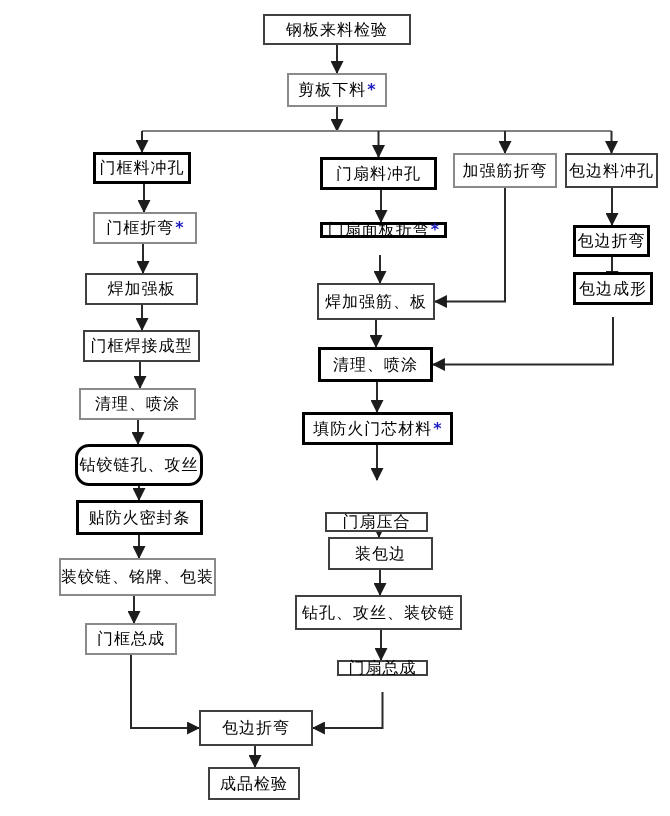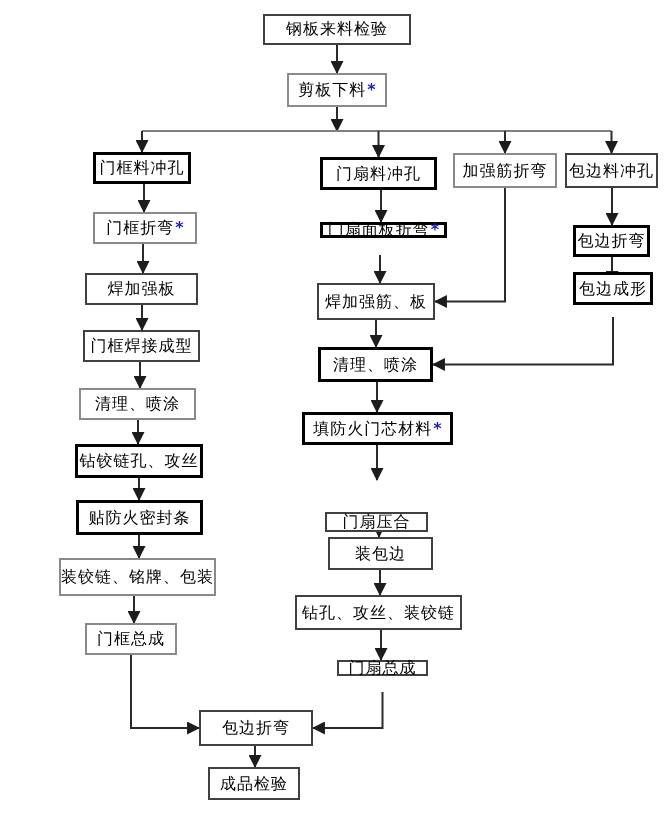--- a/index.html
+++ b/index.html
@@ -82,21 +82,21 @@
         <polyline points="255,746 255,767" fill="none" stroke="#2a2a2a" stroke-width="2" marker-end="url(#arrow-head)"></polyline>
         <polyline points="337,107 337,131" fill="none" stroke="#2a2a2a" stroke-width="2" marker-end="url(#arrow-head)"></polyline>
         <polyline points="142,131 611.5,131" fill="none" stroke="#808080" stroke-width="2"></polyline>
         <polyline points="142,131 142,152" fill="none" stroke="#2a2a2a" stroke-width="2" marker-end="url(#arrow-head)"></polyline>
         <polyline points="378.5,131 378.5,157" fill="none" stroke="#2a2a2a" stroke-width="2" marker-end="url(#arrow-head)"></polyline>
         <polyline points="505,131 505,153" fill="none" stroke="#2a2a2a" stroke-width="2" marker-end="url(#arrow-head)"></polyline>
         <polyline points="611.5,131 611.5,153" fill="none" stroke="#2a2a2a" stroke-width="2" marker-end="url(#arrow-head)"></polyline>
       </g>
   </svg>
   <div id="node-layer">
-      <div class="node normal" style="left: 263px; top: 14px; width: 148px; height: 31px; font-family: Liberation Mono, monospace;">
+      <div class="node normal" style="left: 263px; top: 14px; width: 148px; height: 31px;">
         <span>钢板来料检验</span>
       </div>
       <div class="node gray" style="left: 287px; top: 73px; width: 100px; height: 34px;">
         <span>剪板下料</span>
         <span class="star">*</span>
       </div>
       <div class="node bold" style="left: 93px; top: 152px; width: 98px; height: 32px;">
         <span>门框料冲孔</span>
       </div>
       <div class="node gray" style="left: 93px; top: 212px; width: 104px; height: 32px;">
@@ -105,21 +105,21 @@
       </div>
       <div class="node normal" style="left: 85px; top: 273px; width: 113px; height: 32px;">
         <span>焊加强板</span>
       </div>
       <div class="node normal" style="left: 83px; top: 330px; width: 117px; height: 32px;">
         <span>门框焊接成型</span>
       </div>
       <div class="node gray" style="left: 79px; top: 388px; width: 117px; height: 32px;">
         <span>清理、喷涂</span>
       </div>
-      <div class="node bold" style="left: 75px; top: 444px; width: 128px; height: 34px;">
+      <div class="node bold" style="left: 75px; top: 444px; width: 128px; height: 42px; border-radius: 14px;">
         <span>钻铰链孔、攻丝</span>
       </div>
       <div class="node bold" style="left: 76px; top: 500px; width: 127px; height: 35px;">
         <span>贴防火密封条</span>
       </div>
       <div class="node gray" style="left: 59px; top: 558px; width: 157px; height: 38px;">
         <span>装铰链、铭牌、包装</span>
       </div>
       <div class="node gray" style="left: 85px; top: 623px; width: 92px; height: 32px;">
         <span>门框总成</span>

